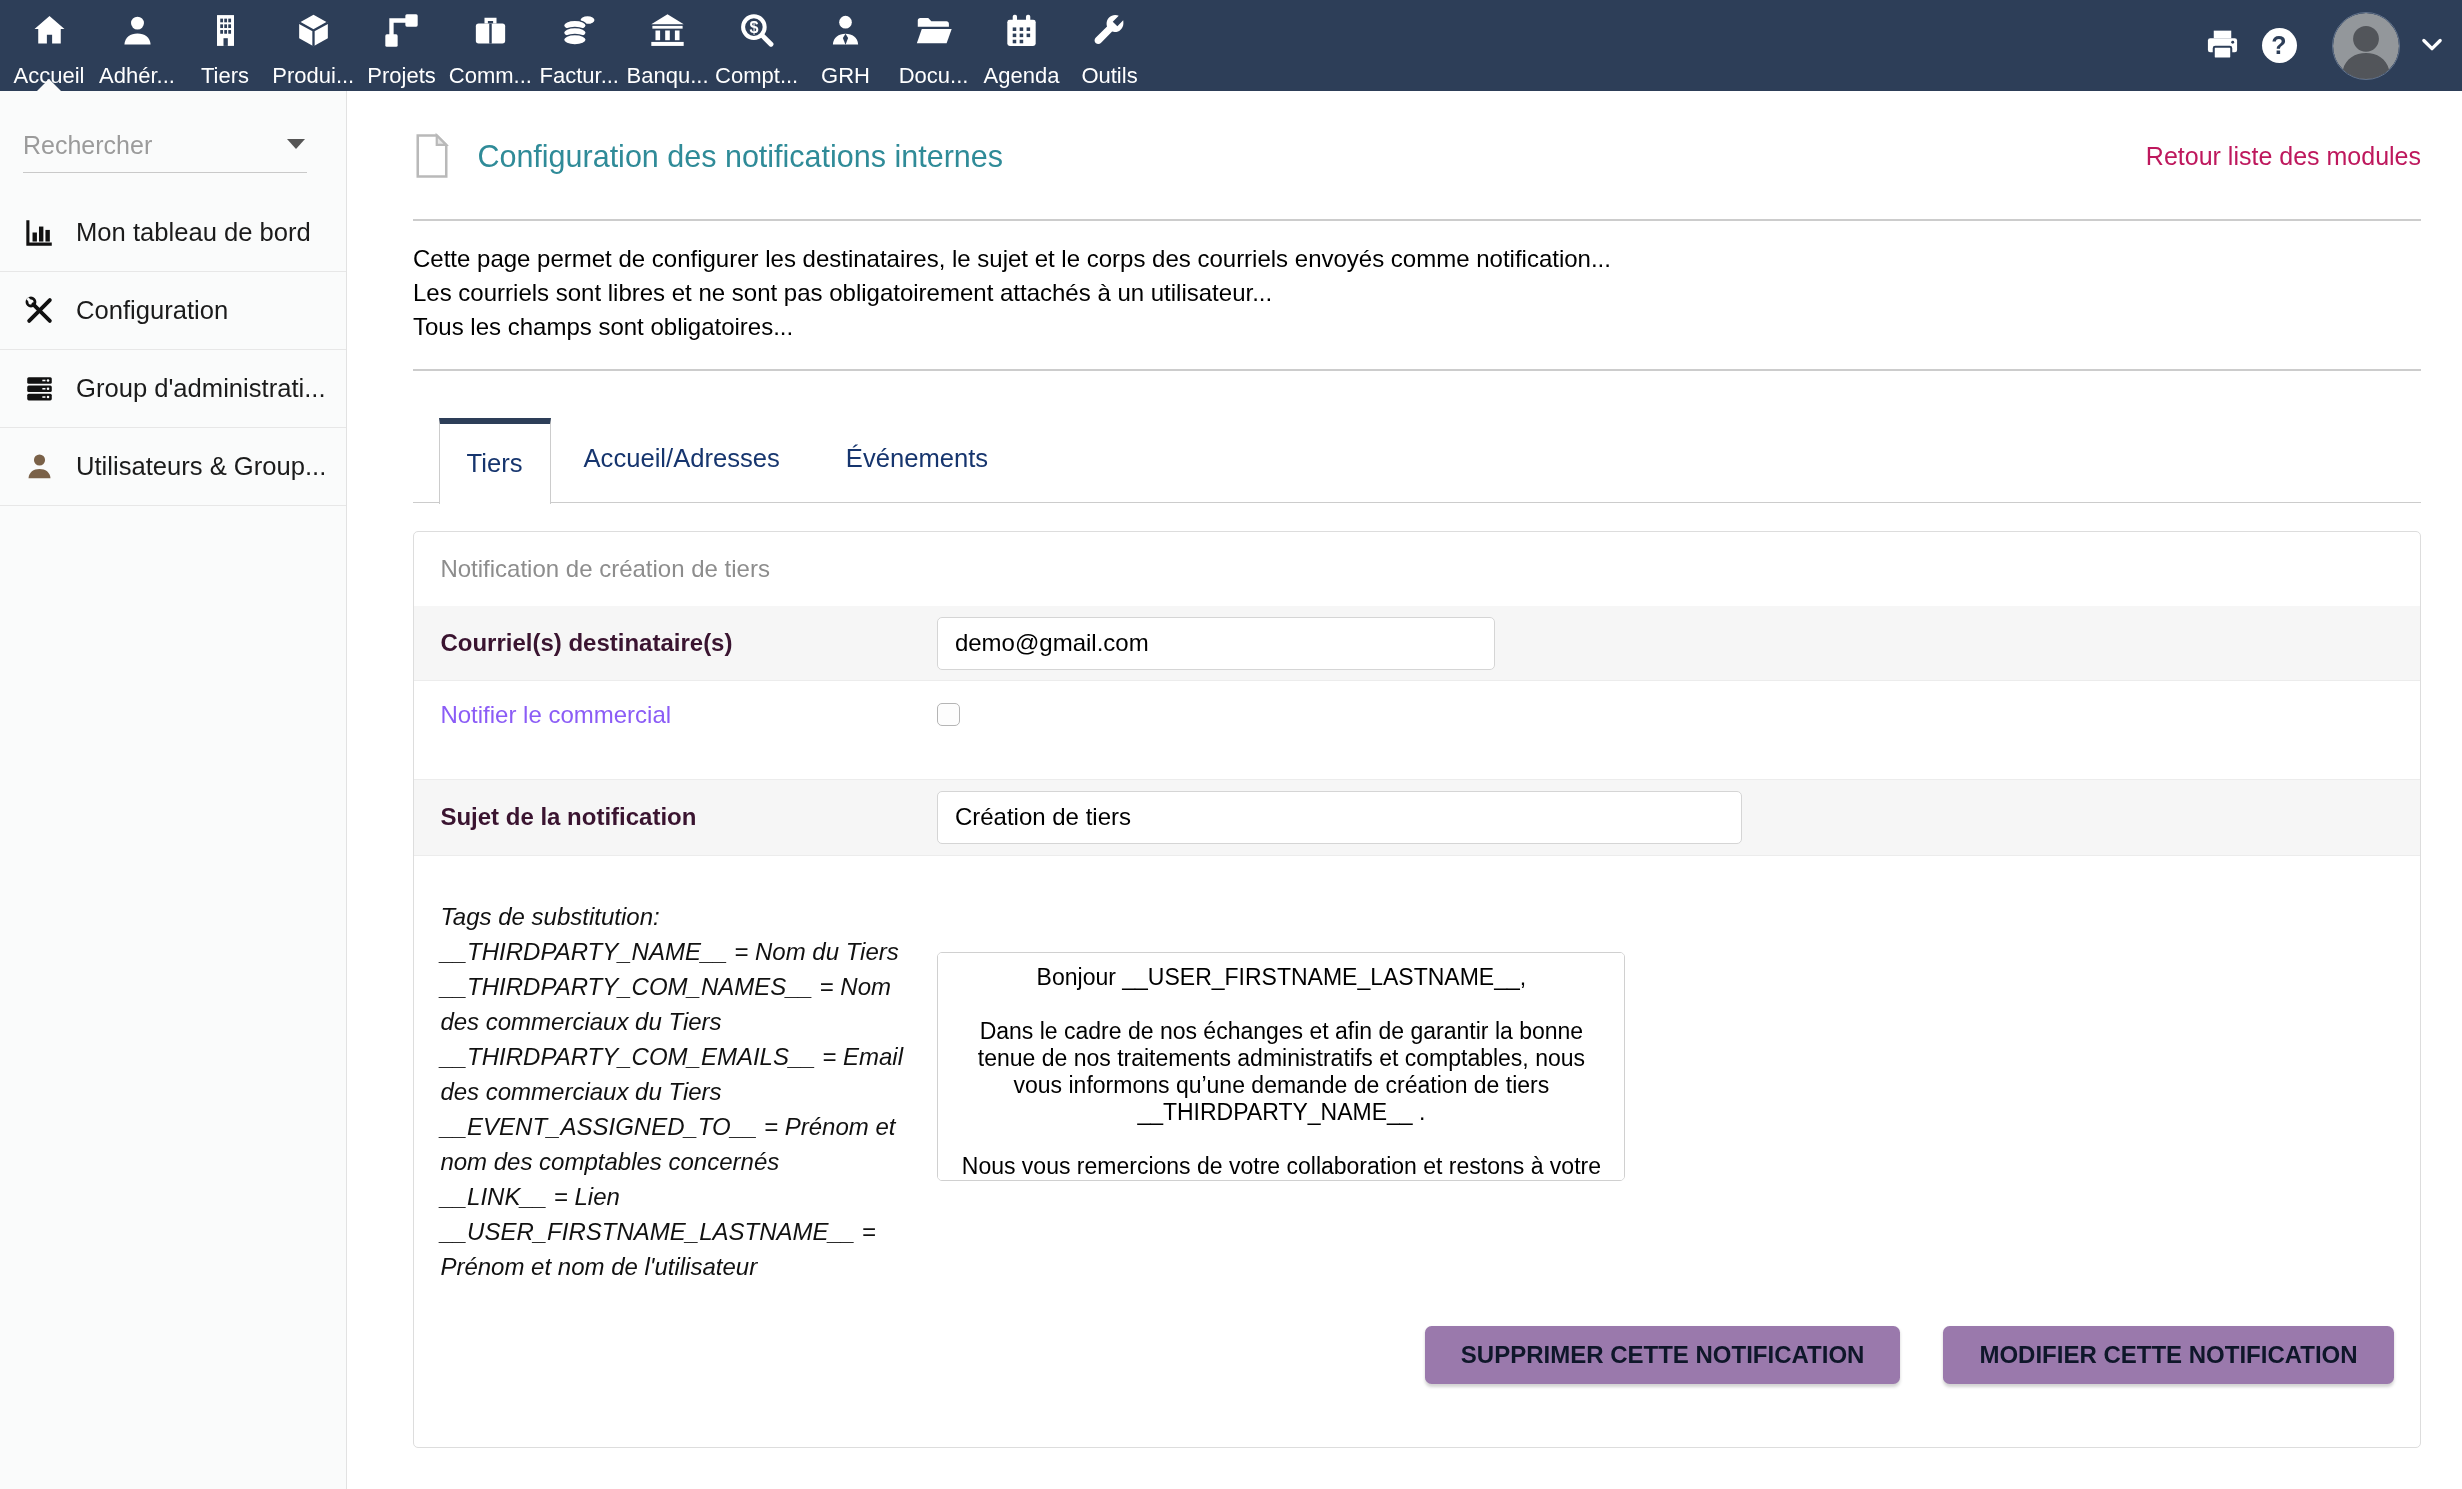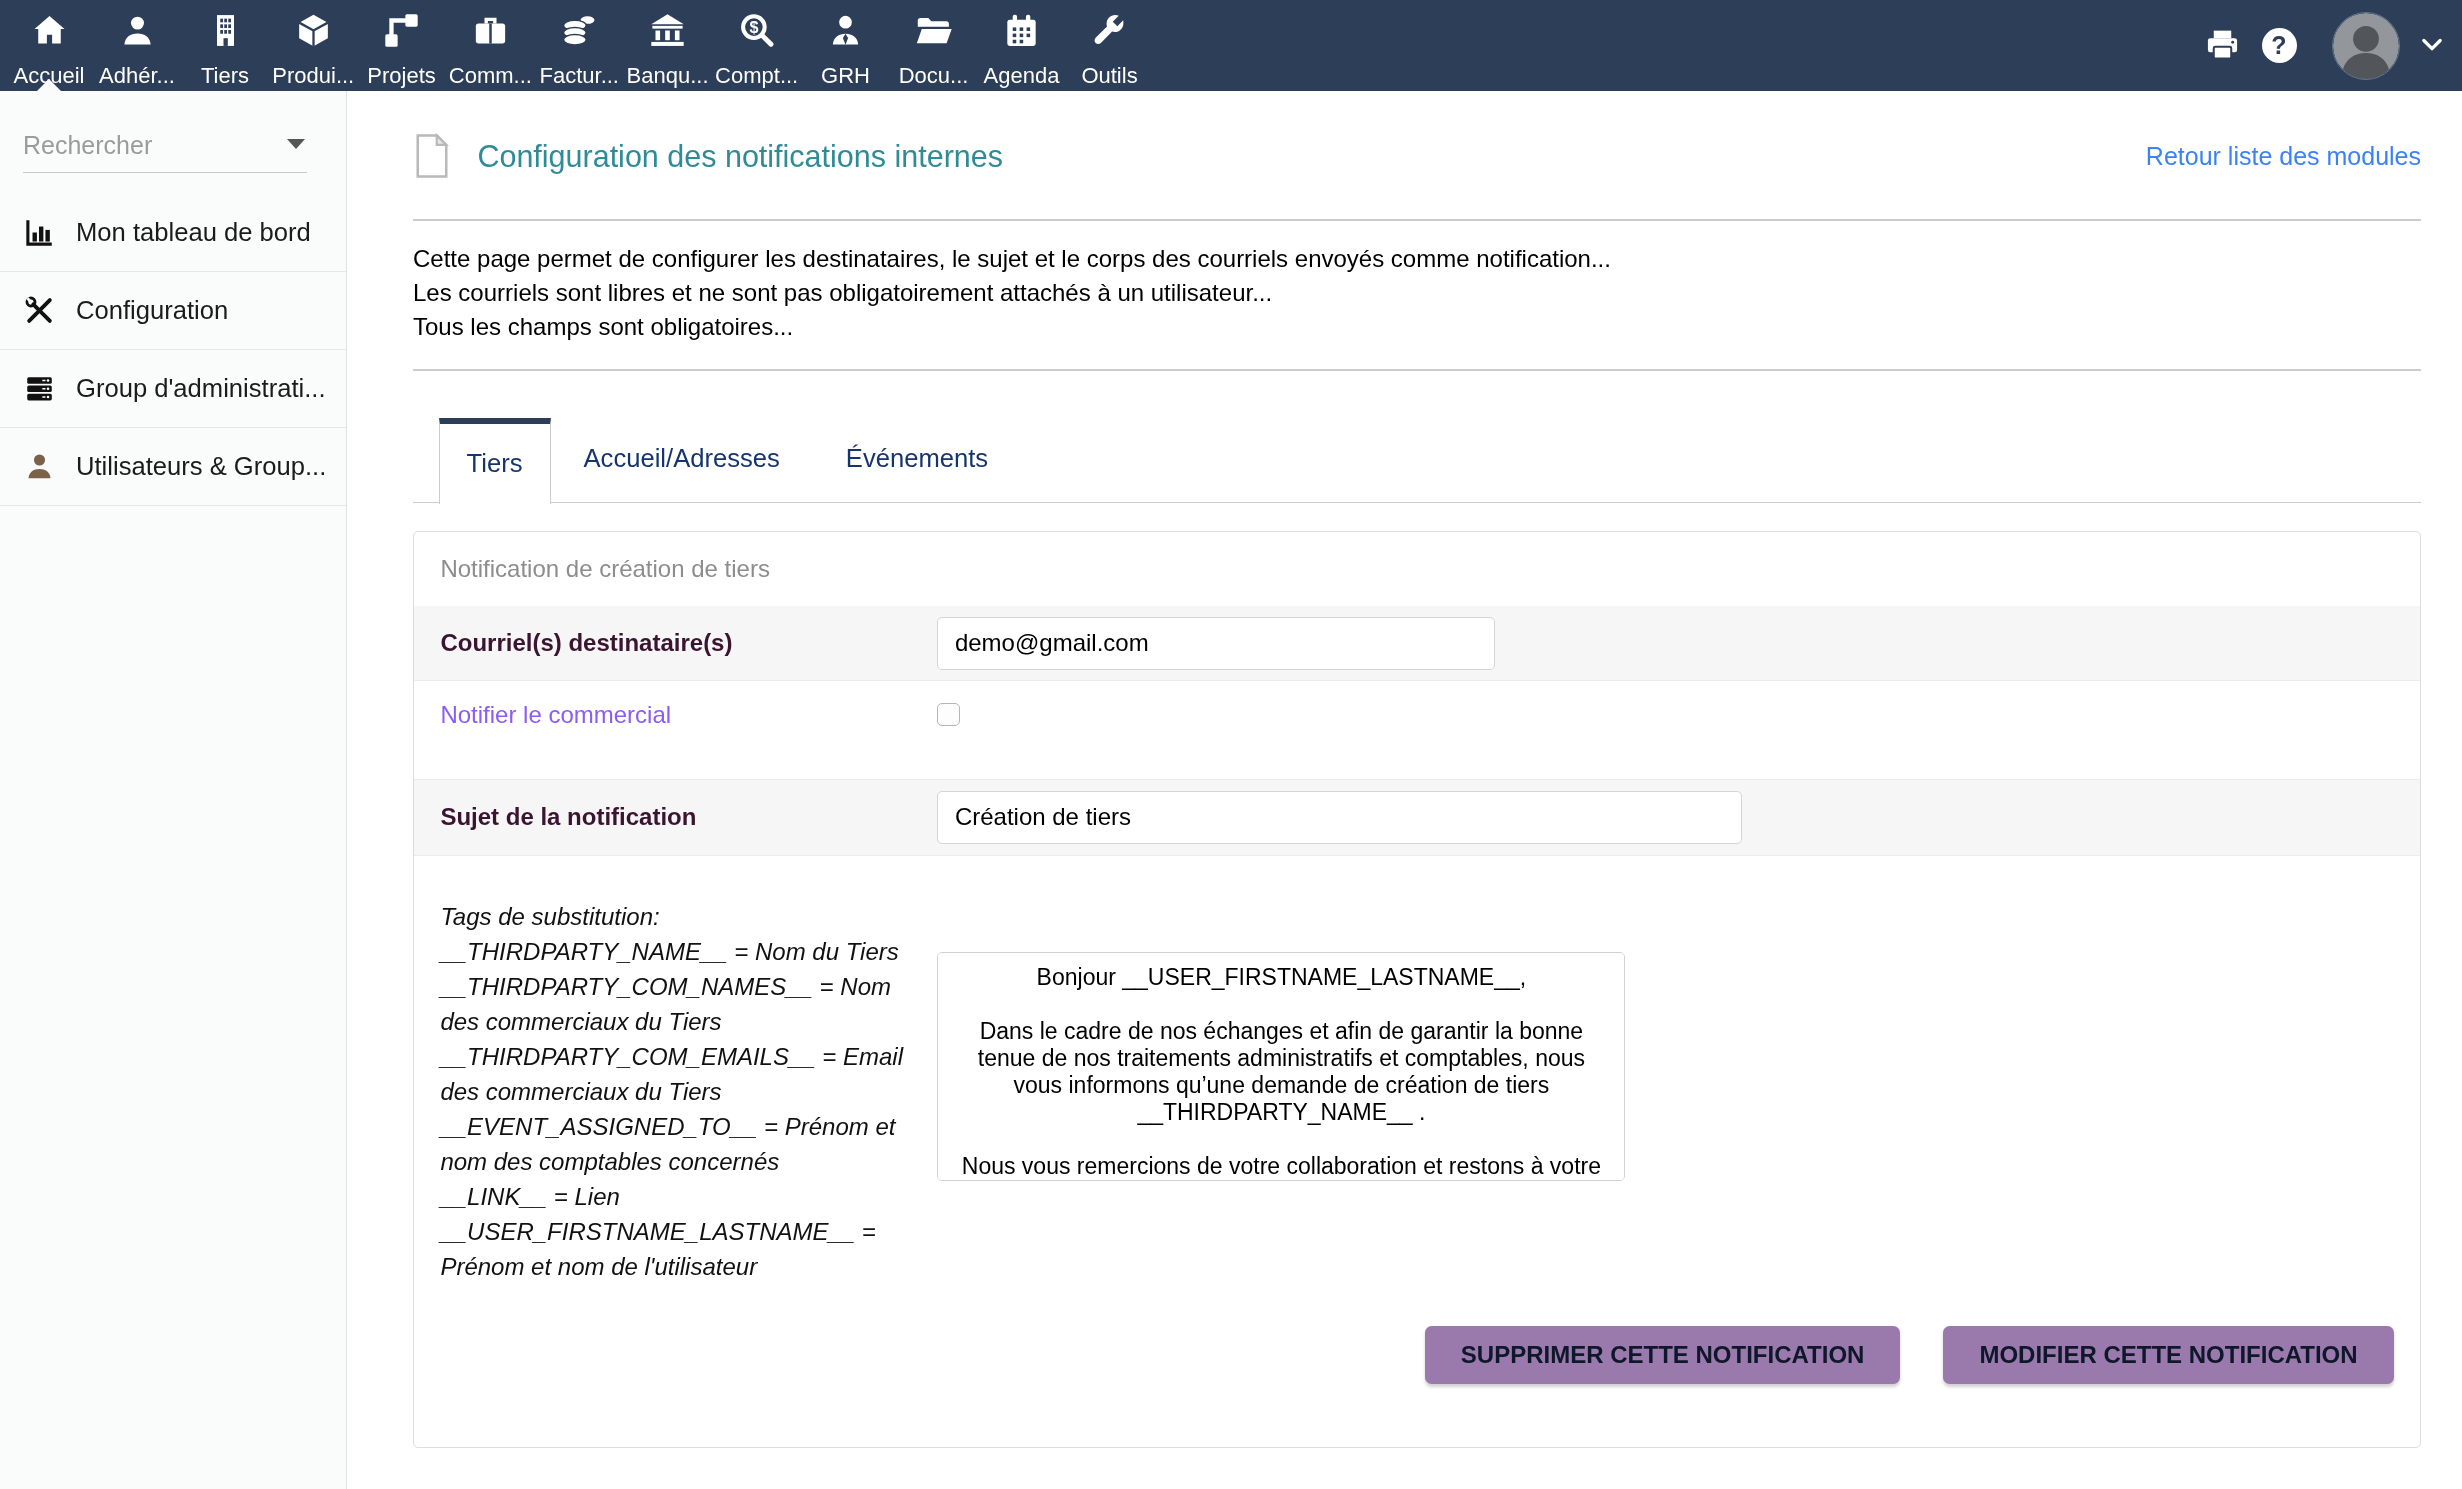--- a/index.html
+++ b/index.html
@@ -47,21 +47,21 @@
   .menu-item { height:78px; display:flex; align-items:center; gap:20px; padding-left:23px;
     border-bottom:1.7px solid #e7e7e7; }
   .menu-item .mi { width:33px; height:33px; flex:none; display:flex; align-items:center; justify-content:center; }
   .menu-item .mi svg { width:31px; height:31px; }
   .menu-label { font-size:25.6px; font-weight:normal; color:#1b1b1b; white-space:nowrap; }
 
   
   .page-head { margin-top:41px; display:flex; align-items:center; }
   .file-icon svg { width:38px; height:48px; display:block; }
   .page-title { font-size:30.5px; font-weight:400; color:#2f8b98; margin-left:26.4px; }
-  .back-link { margin-left:auto; font-size:25px; color:#3b82f6; text-decoration:none; }
+  .back-link { margin-left:auto; font-size:25px; color:#be185d; text-decoration:none; }
   .hr { height:1.7px; background:#ccc; border:none; }
   .hr1 { margin-top:39px; }
   .intro { margin-top:21.5px; }
   .intro div { font-size:24px; color:#000; line-height:34px; }
   .hr2 { margin-top:25px; }
 
   
   .tabs { margin-top:45px; display:flex; align-items:flex-end; border-bottom:1.7px solid #ccc; padding-left:25.6px; }
   .tab { height:86px; display:flex; align-items:center; padding:0 33px;
     font-size:25.6px; color:#16356e; white-space:nowrap; }

